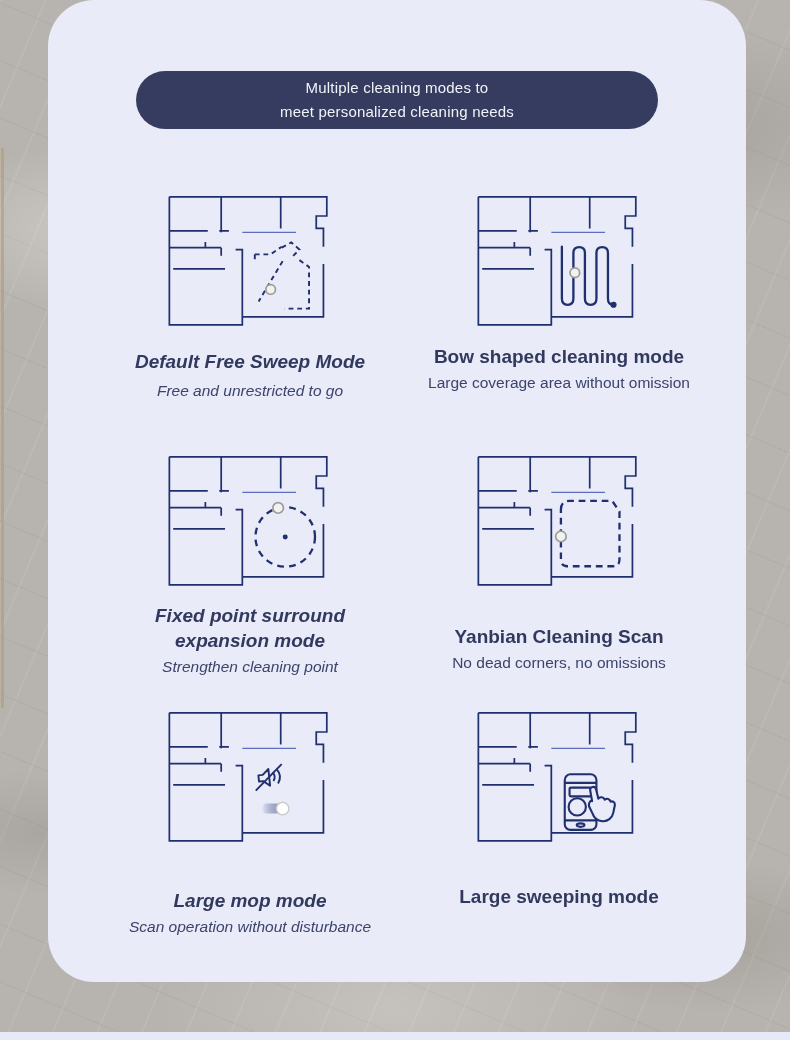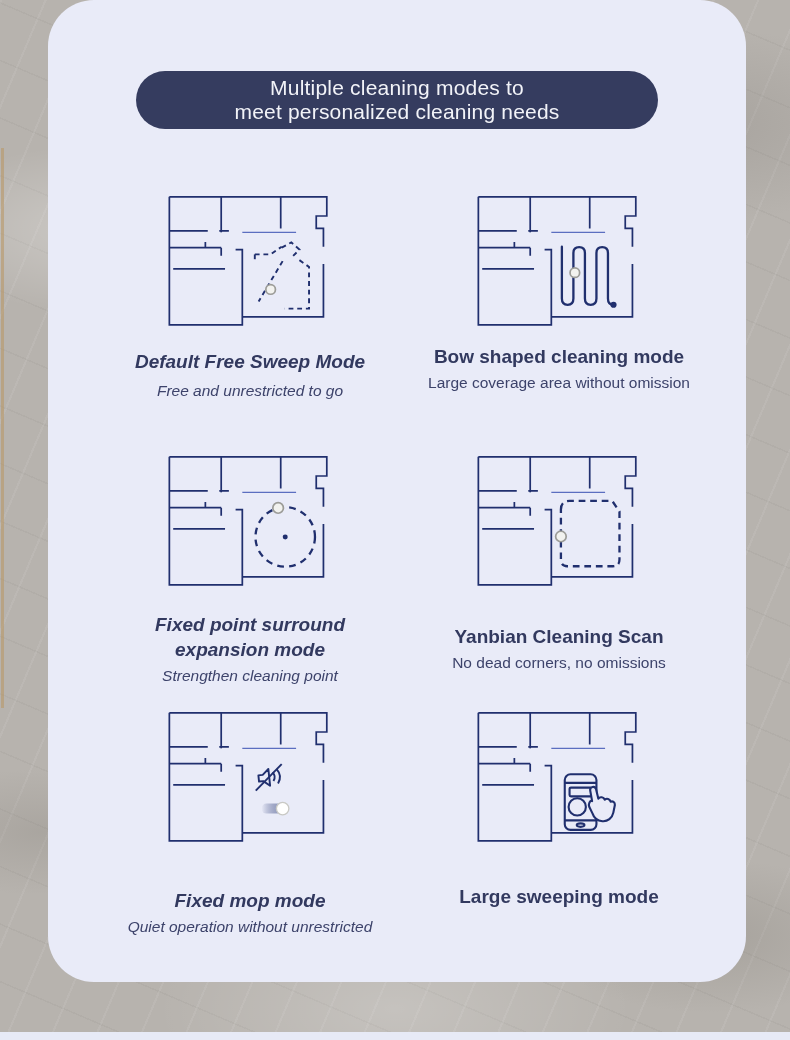--- a/index.html
+++ b/index.html
@@ -19,21 +19,21 @@
   .edge-line{position:absolute;left:1px;top:148px;width:3px;height:560px;background:#b99868;opacity:.6;}
   .card{
     position:absolute;left:48px;top:0;width:698px;height:982px;
     background:#e9ebf8;border-radius:46px;
   }
   .bottom-strip{position:absolute;left:0;bottom:0;width:790px;height:8px;background:#e7eaf6;}
   .banner{
     position:absolute;left:88px;top:71px;width:522px;height:58px;
     background:#353c5f;border-radius:29px;color:#f2f3f8;
     display:flex;flex-direction:column;justify-content:center;text-align:center;
-    font-size:21px;line-height:24px;letter-spacing:.2px;
+    font-size:15px;line-height:24px;letter-spacing:.2px;
   }
   .cell{position:absolute;text-align:center;}
   .c-left{left:57px;width:290px;font-style:italic;}
   .c-right{left:366px;width:290px;}
   .r1{top:192px;} .r2{top:452px;} .r3{top:708px;}
   svg.plan{width:192px;height:144px;display:block;margin:0 auto;}
   .mode-title{font-size:19px;font-weight:bold;color:#32395f;line-height:25px;margin:0;}
   .mode-title span{display:block;}
   .mode-title span:empty{display:none;}
   .mode-desc{font-size:15.5px;color:#3d436b;line-height:21px;margin:3px 0 0;}
@@ -101,21 +101,21 @@
     <p class="mode-desc">Large coverage area without omission</p>
   </div>
 
   <div class="cell c-left r2">
     <svg class="plan" viewBox="0 0 200 150">
       <use href="#fp-base"></use>
       <circle cx="136.7" cy="88.5" r="31" stroke="#202f6e" stroke-width="2.4" fill="none" stroke-dasharray="7 5.5"></circle>
       <circle cx="136.7" cy="88.5" r="2.6" fill="#202f6e"></circle>
       <circle cx="129.3" cy="58.3" r="5.5" fill="#f2f2ef" stroke="#9c9c98" stroke-width="1.8"></circle>
     </svg>
-    <h3 class="mode-title" style="margin-top:16px">
+    <h3 class="mode-title" style="margin-top:7px">
       <span>Fixed point surround</span>
       <span>expansion mode</span>
     </h3>
     <p class="mode-desc">Strengthen cleaning point</p>
   </div>
 
   <div class="cell c-right r2">
     <svg class="plan" viewBox="0 0 200 150">
       <use href="#fp-base"></use>
       <path d="M102,60 Q102,51 111,51 H155.5 L163,62 V112 Q163,119 156,119 H108.5 Q102,119 102,112 Z" stroke="#202f6e" stroke-width="2.4" fill="none" stroke-dasharray="7 5"></path>
@@ -140,24 +140,24 @@
       <g stroke="#202f6e" stroke-width="2" fill="none" stroke-linejoin="round" transform="rotate(-6 120 72)">
         <path d="M109,69 H113.5 L120,63.5 V81 L113.5,75.5 H109 Z"></path>
         <path d="M124,67.5 Q127.5,72 124,76.5"></path>
         <path d="M128.5,64.5 Q134,72 128.5,79.5"></path>
       </g>
       <path d="M106,86 L133,58.5" stroke="#202f6e" stroke-width="2"></path>
       <rect x="112" y="99.5" width="22" height="10.5" rx="5.2" fill="url(#trailGrad)"></rect>
       <circle cx="134" cy="104.8" r="6.5" fill="#ffffff" stroke="#c9c9c5" stroke-width="1.4"></circle>
     </svg>
     <h3 class="mode-title" style="margin-top:36px">
-      <span>Fixed mop mode</span>
+      <span>Large mop mode</span>
 
     </h3>
-    <p class="mode-desc">Quiet operation without unrestricted</p>
+    <p class="mode-desc">Scan operation without disturbance</p>
   </div>
 
   <div class="cell c-right r3">
     <svg class="plan" viewBox="0 0 200 150">
       <use href="#fp-base"></use>
       <g stroke="#202f6e" stroke-width="2.2" fill="none">
         <rect x="106" y="69" width="33" height="58" rx="6"></rect>
         <path d="M106,78 H139"></path>
         <path d="M106,117 H139"></path>
         <ellipse cx="122.5" cy="122" rx="4" ry="1.8"></ellipse>

